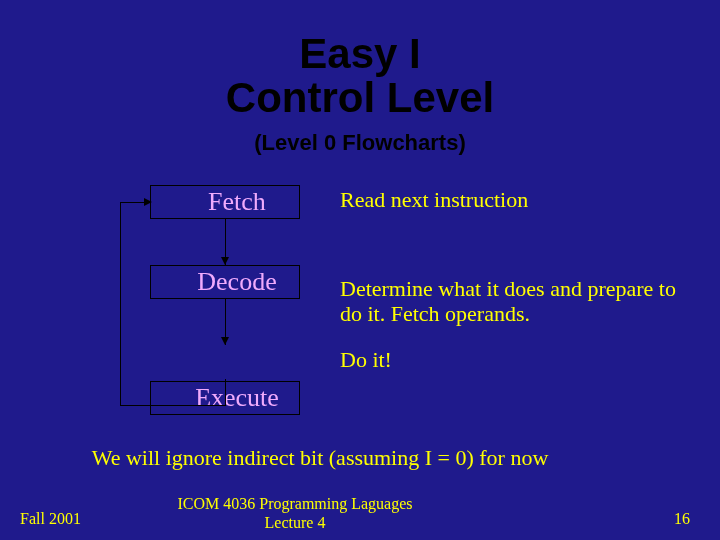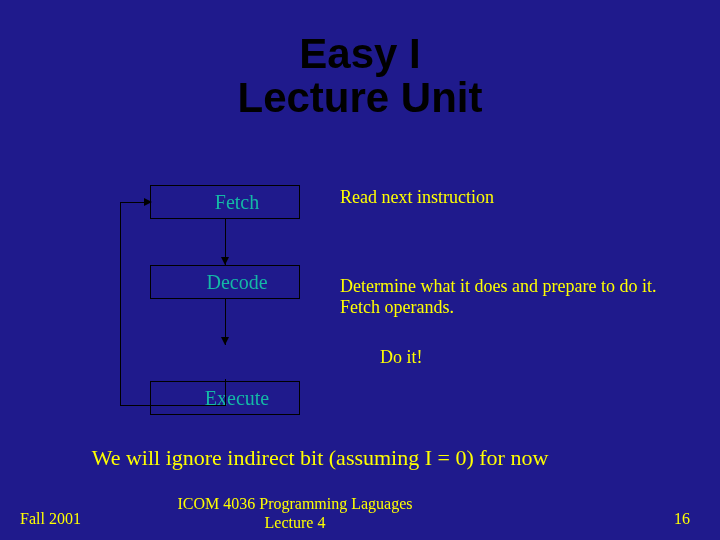--- a/index.html
+++ b/index.html
@@ -36,42 +36,42 @@
     width: 720px;
     height: 260px;
   }
 
   .box {
     position: absolute;
     width: 150px;
     height: 34px;
     border: 1px solid #000;
     background: transparent;
-    color: #14b8a6;
-    font-size: 20px;
+    color: #f0abfc;
+    font-size: 26px;
     display: flex;
     align-items: center;
     justify-content: center;
     padding-left: 24px;
   }
   .box-fetch   { left: 150px; top: 10px; }
   .box-decode  { left: 150px; top: 90px; }
   .box-execute { left: 150px; top: 170px; margin-top: 36px; }
 
   .desc {
     position: absolute;
     left: 340px;
     width: 340px;
     color: #ffff00;
-    font-size: 18px;
+    font-size: 22px;
     line-height: 1.15;
   }
   .desc-fetch   { top: 12px; }
   .desc-decode  { top: 85px; margin-top: 16px; }
-  .desc-execute { top: 172px; margin-left: 40px; }
+  .desc-execute { top: 172px; }
 
   
   .vline {
     position: absolute;
     width: 1px;
     background: #000;
   }
   .vline1 { left: 225px; top: 44px; height: 46px; } 
   .vline2 { left: 225px; top: 124px; height: 46px; } 
   .vline3 { left: 225px; top: 204px; height: 26px; } 
@@ -140,21 +140,22 @@
     position: absolute;
     right: 30px;
     bottom: 0;
   }
 </style>
 </head>
 <body>
 
 <div class="title-block">
   <div class="title-line1">Easy I</div>
-  <div class="title-line2">Lecture Unit</div>
+  <div class="title-line2">Control Level</div>
+  <div class="subtitle">(Level 0 Flowcharts)</div>
 </div>
 
 <div class="diagram">
 
   <div class="box box-fetch">
     <span>Fetch</span>
   </div>
   <div class="desc desc-fetch">Read next instruction</div>
 
   <div class="box box-decode">

